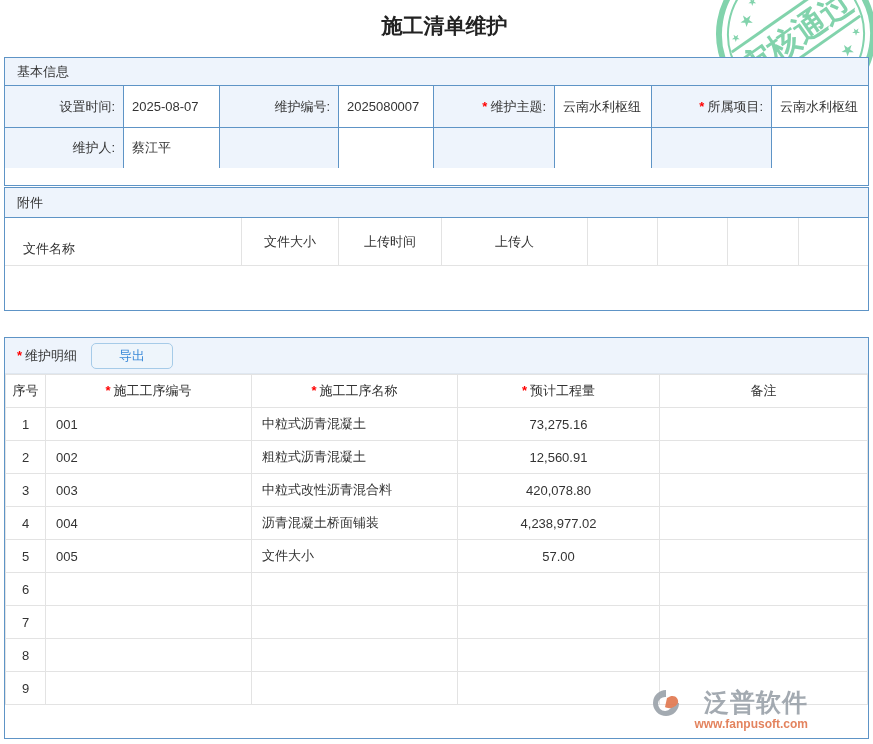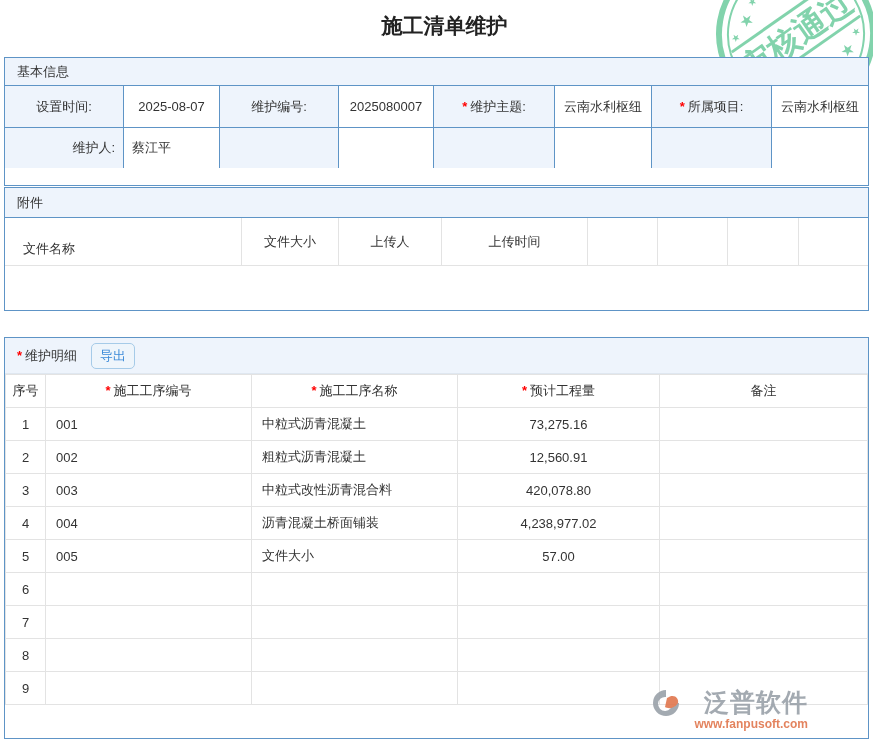--- a/index.html
+++ b/index.html
@@ -30,21 +30,21 @@
     display:grid;
     grid-template-columns:118px 96px 119px 95px 121px 97px 120px 1fr;
     grid-template-rows:41px 1fr;
     height:82px;
   }
   .info-cell {
     display:flex; align-items:center; overflow:hidden;
     border-left:1px solid #5e94c6; border-top:1px solid #5e94c6;
     padding:0 8px; white-space:nowrap;
   }
-  .info-cell:nth-child(-n+8) { border-top:none;justify-content:center; }
+  .info-cell:nth-child(-n+8) { border-top:none; }
   .info-cell:nth-child(8n+1) { border-left:none; }
   .info-label { background:#eef4fc; justify-content:flex-end; }
   .info-value { background:#fff; justify-content:flex-start; }
   
   #attachments { top:187px; height:124px; }
   #attachments .section-title-bar { height:30px; }
   .attach-grid {
     display:grid;
     grid-template-columns:236px 97px 103px 146px 70px 70px 71px 1fr;
     height:48px; border-bottom:1px solid #e3e3e3;
@@ -52,21 +52,21 @@
   .attach-th {
     display:flex; align-items:center; justify-content:center;
     border-left:1px solid #e3e3e3; color:#333;
   }
   .attach-th:first-child { border-left:none; justify-content:flex-start; padding-left:18px;margin-top:15px; }
   .attach-body { height:44px; background:#fff; }
   
   #details { top:337px; height:402px; }
   #details .section-title-bar { height:36px; border-bottom:1px solid #dfe7f0; }
   .export-btn {
-    margin-left:14px; padding:3px 8px; font-size:13px;
+    margin-left:14px; padding:3px 27px; font-size:13px;
     color:#3b8ad8; background:#eef5fb; border:1px solid #a6cbe8;
     border-radius:5px; cursor:pointer;
   }
   table.detail-table { border-collapse:collapse; table-layout:fixed; width:100%; }
   table.detail-table col.c-no { width:40px; }
   table.detail-table col.c-code { width:206px; }
   table.detail-table col.c-name { width:206px; }
   table.detail-table col.c-qty { width:202px; }
   table.detail-table th, table.detail-table td {
     border:1px solid #e3e3e3; font-weight:normal; color:#333;
@@ -148,22 +148,22 @@
     </div>
   </div>
 
   <div class="section" id="attachments">
     <div class="section-title-bar">
       <span>附件</span>
     </div>
     <div class="attach-grid">
       <div class="attach-th">文件名称</div>
       <div class="attach-th">文件大小</div>
+      <div class="attach-th">上传时间</div>
       <div class="attach-th">上传人</div>
-      <div class="attach-th">上传时间</div>
       <div class="attach-th"></div>
       <div class="attach-th"></div>
       <div class="attach-th"></div>
       <div class="attach-th"></div>
     </div>
     <div class="attach-body"></div>
   </div>
 
   <div class="section" id="details">
     <div class="section-title-bar">

